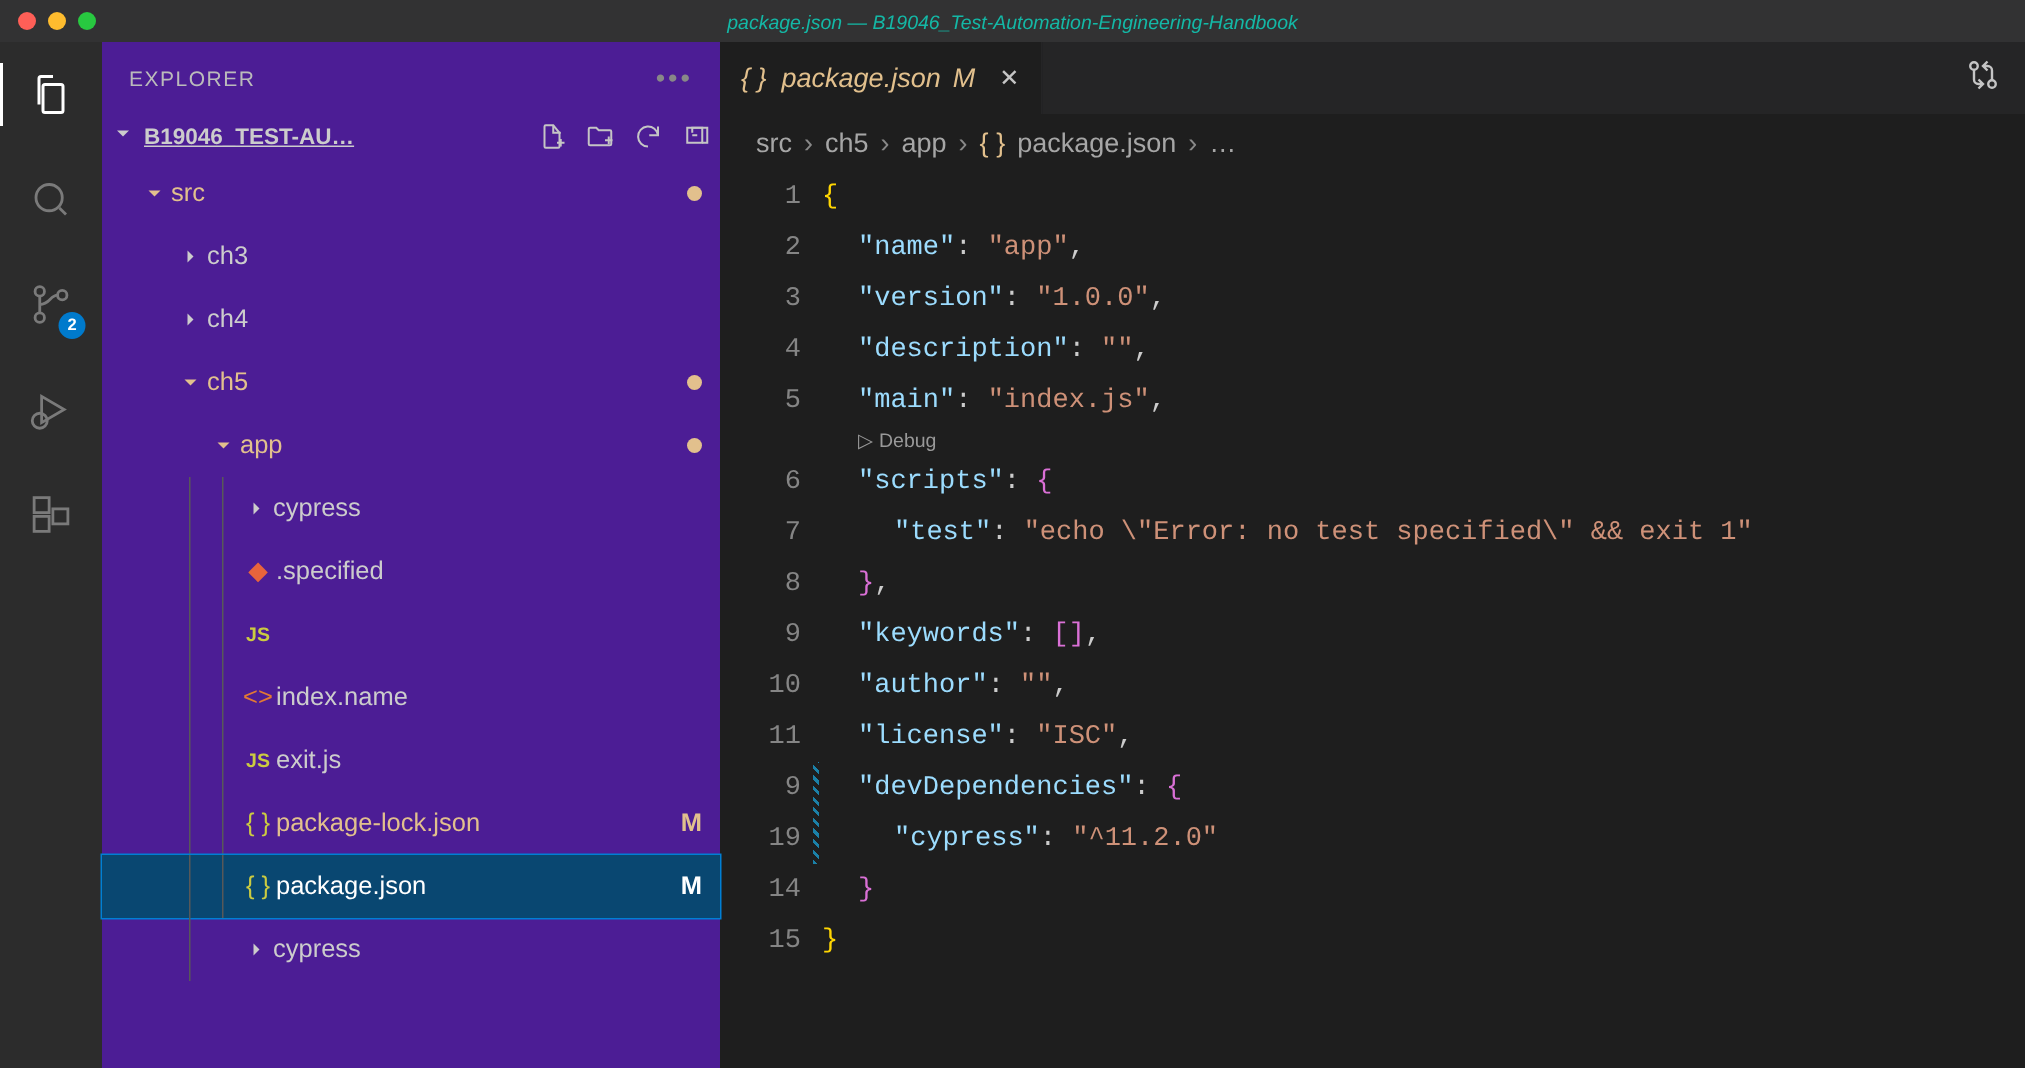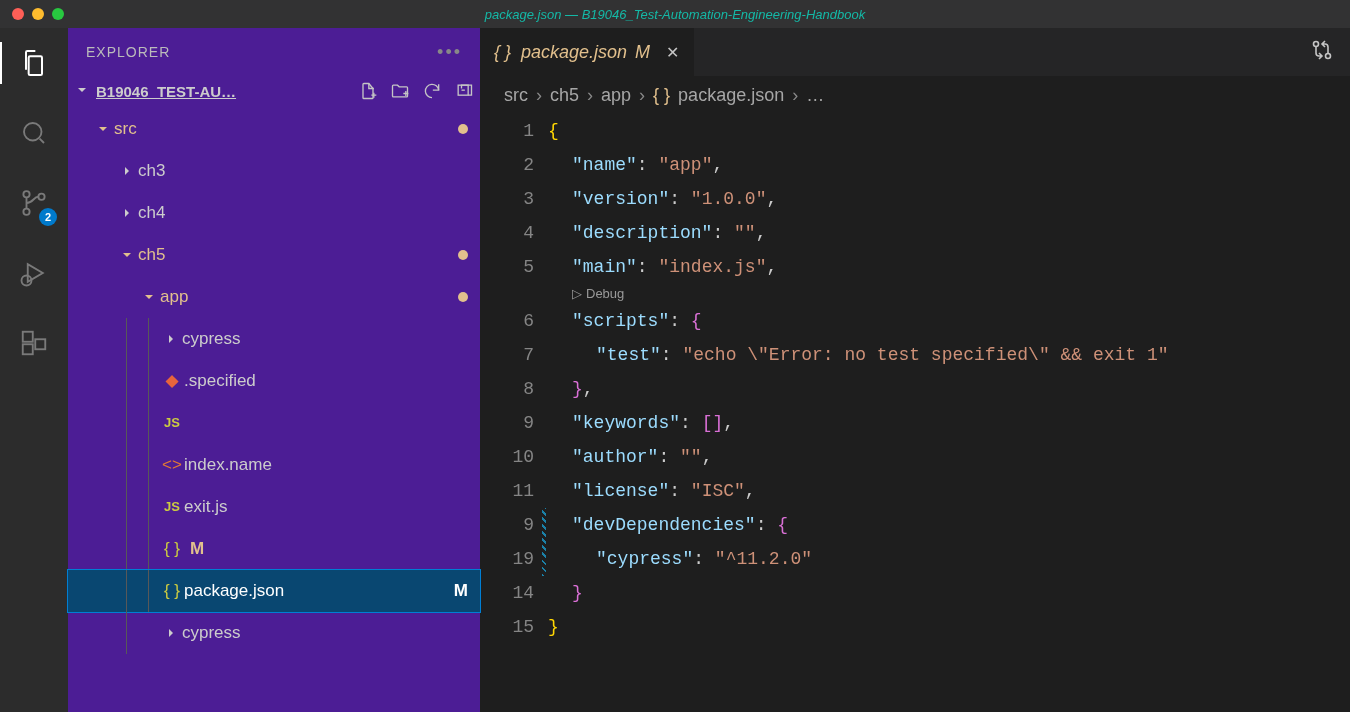--- a/index.html
+++ b/index.html
@@ -317,20 +317,21 @@
         <span class="icon" style="color:#cbcb41;font-weight:700;font-size:13px">JS</span>
         <span class="label">exit.js</span>
       </div>
 
       <div class="tree-row modified-label" style="padding-left:92px">
         <span class="guide">
             <span class="guide-line" style="left:58px"></span>
             <span class="guide-line" style="left:80px"></span>
           </span>
         <span class="icon" style="color:#cbcb41">{ }</span>
+        <span class="label">package-lock.json</span>
         <span class="mod">M</span>
       </div>
 
       <div class="tree-row selected" style="padding-left:92px">
         <span class="guide">
             <span class="guide-line" style="left:58px"></span>
             <span class="guide-line" style="left:80px"></span>
           </span>
         <span class="icon" style="color:#cbcb41">{ }</span>
         <span class="label">package.json</span>

